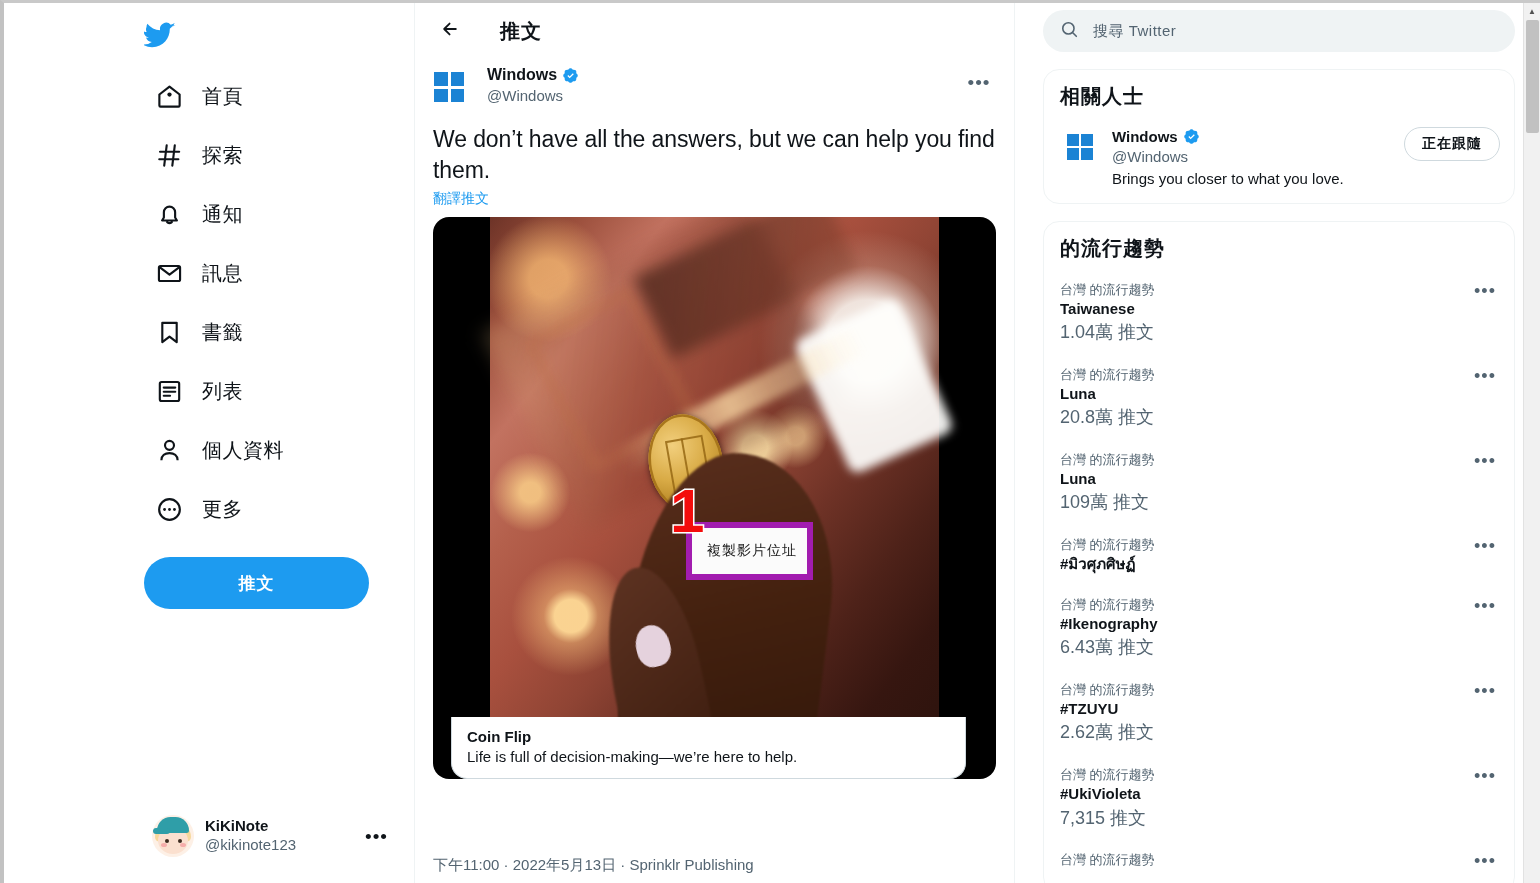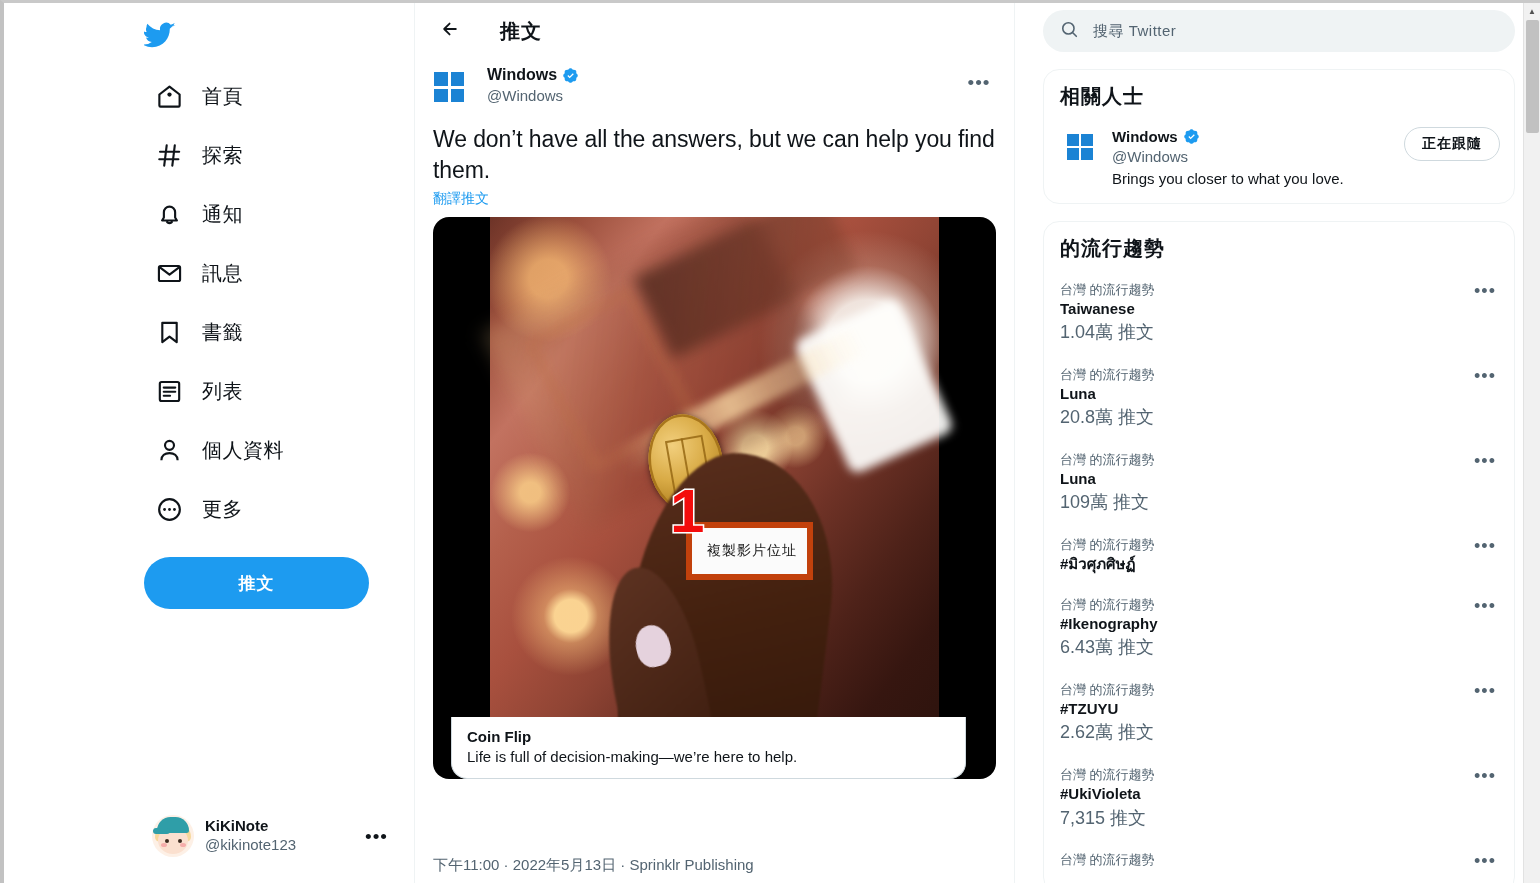--- a/index.html
+++ b/index.html
@@ -291,21 +291,21 @@
     position:absolute; left:48%; top:24%; width:2.5px; height:52%;
     background: rgba(150,105,20,0.85);
   }
 
   
   .ctx-menu {
     position: absolute;
     left: 253px; top: 305px;
     width: 127px; height: 58px;
     background: #fbfbfb;
-    border: 6px solid #c2410c;
+    border: 6px solid #a21caf;
     display: flex; align-items: center;
     padding-left: 15px;
     cursor: pointer;
   }
   .ctx-label { font-size: 14px; color: #1a1a1a; letter-spacing: 1px; white-space: nowrap; }
   .step-num {
     position: absolute;
     left: 237px; top: 263px;
     font-size: 62px;
     font-weight: bold;

